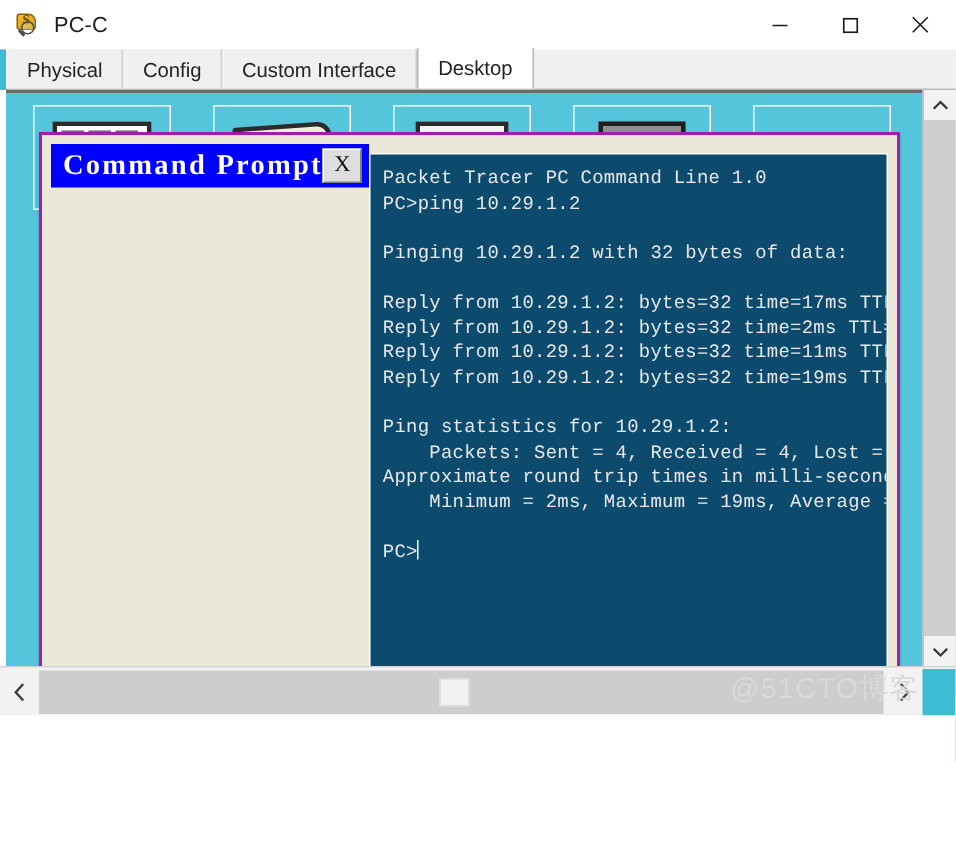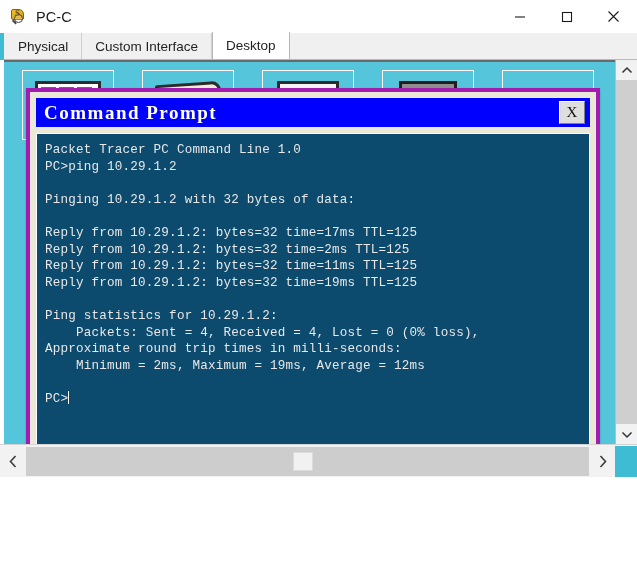--- a/index.html
+++ b/index.html
@@ -270,24 +270,24 @@
   }
 
   
   .cmd-window {
     position: absolute;
     left: 22px;
     top: 26px;
     width: 574px;
     height: 457px;
     background: #ebe8da;
-    border: 4px solid #a21caf;
+    border: 2px solid #a21caf;
     box-shadow: 0 1px 2px rgba(0,0,0,0.22);
     display: flex;
-    flex-direction: column;
+    flex-direction: row;
     padding: 6px;
   }
   .cmd-titlebar {
     height: 29px;
     background: #0000ff;
     display: flex;
     align-items: center;
     justify-content: space-between;
     flex: none;
     padding: 0 3px 0 0;
@@ -370,20 +370,21 @@
         <svg width="15" height="15" viewBox="0 0 15 15">
           <line x1="2.5" y1="2.5" x2="12.5" y2="12.5" stroke="#1a1a1a" stroke-width="1.1"></line>
           <line x1="12.5" y1="2.5" x2="2.5" y2="12.5" stroke="#1a1a1a" stroke-width="1.1"></line>
         </svg>
       </div>
     </div>
   </div>
 
   <div class="tabstrip">
     <div class="tab">Physical</div>
+    <div class="tab">Config</div>
     <div class="tab">Custom Interface</div>
     <div class="tab active">Desktop</div>
   </div>
 
   <div class="desktop-area">
 
     <div class="desktop-canvas">
 
       <div class="desk-icon" style="left:18px;">
         <div class="di-glyph">
@@ -474,16 +475,17 @@
       </div>
       <div class="hs-track">
         <div class="hs-thumb"></div>
       </div>
       <div class="hs-arrow">
         <svg width="11" height="15" viewBox="0 0 11 15">
           <polyline points="3.5,2 8.5,7.5 3.5,13" fill="none" stroke="#3d3d3d" stroke-width="1.6"></polyline>
         </svg>
       </div>
       <div class="hs-right-cap"></div>
+      <div class="watermark">@51CTO博客</div>
     </div>
 
   </div>
 </div>
 
 </body></html>

